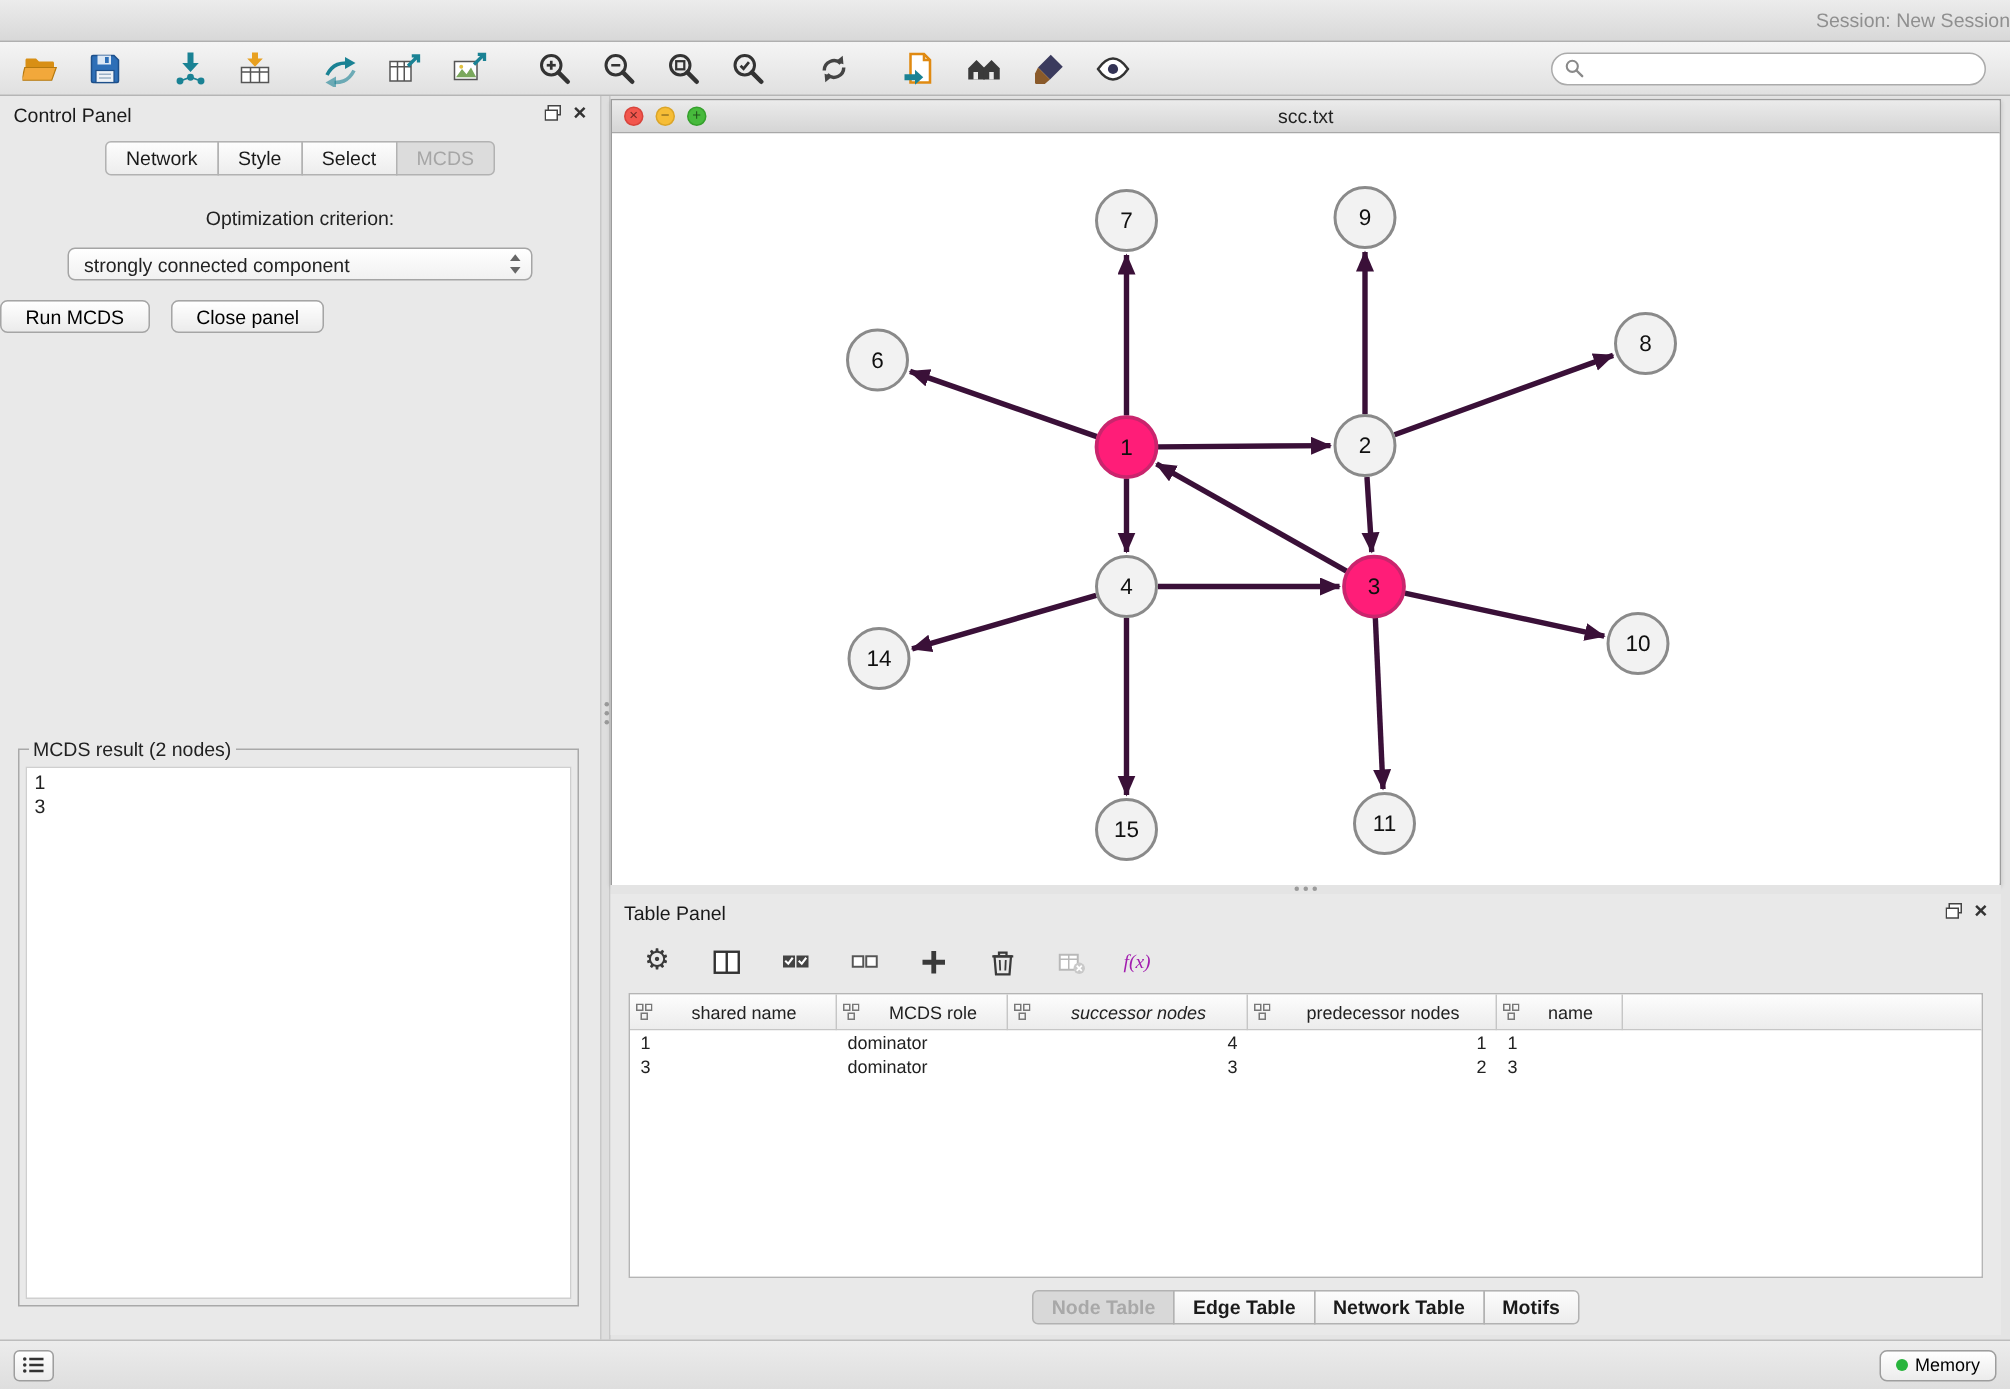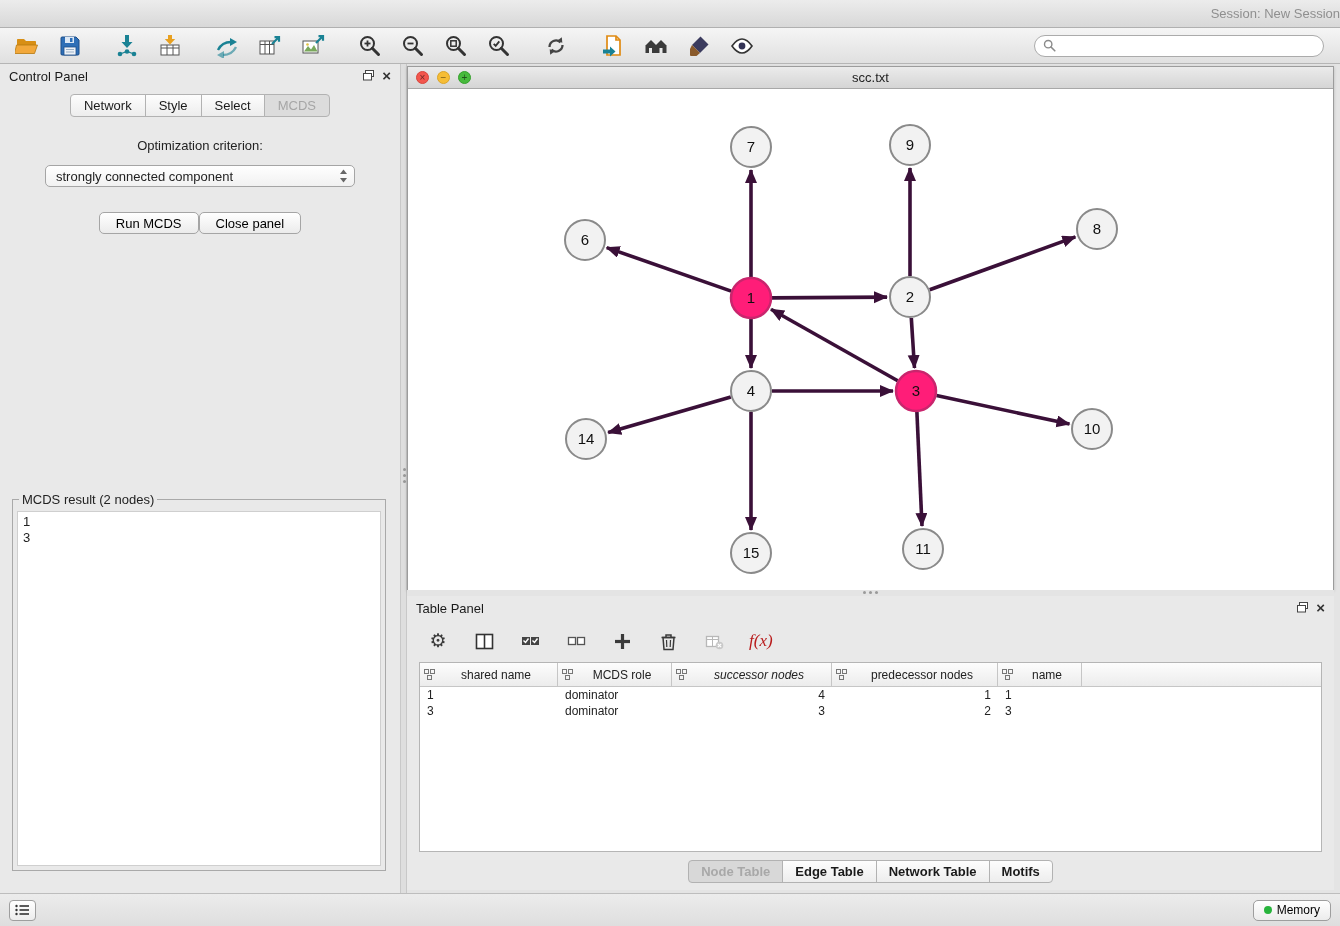--- a/index.html
+++ b/index.html
@@ -38,21 +38,21 @@
   .cp-tab { padding:3px 13px; background:linear-gradient(#fdfdfd,#ededed);
     border:1px solid #b2b2b2; margin-left:-1px; font-size:13px; color:#1a1a1a; }
   .cp-tab:first-child { border-radius:4px 0 0 4px; margin-left:0; }
   .cp-tab:last-child { border-radius:0 4px 4px 0; }
   .cp-tab.active { background:#dcdcdc; color:#a6a6a6; }
   .opt-label { margin-top:21px; text-align:center; }
   .select { width:310px; height:22px; margin:12px auto 0; background:linear-gradient(#ffffff,#f1f1f1);
     border:1px solid #a5a5a5; border-radius:5px; display:flex; align-items:center;
     padding:0 6px 0 10px; }
   .select span:first-child { flex:1; }
-  .cp-buttons { display:flex; justify-content:center; margin-top:25px; }
+  .cp-buttons { display:flex; justify-content:flex-start; gap:14px; margin-top:13px; }
   .cp-buttons button { height:22px; padding:0 16px; background:linear-gradient(#ffffff,#ebebeb);
     border:1px solid #a5a5a5; border-radius:5px; font-size:13px; font-family:inherit; }
   .result-group { position:absolute; left:12px; right:14px; top:428px; bottom:22px;
     border:1px solid #a9a9a9; padding:4px; }
   .result-group legend { font-size:13px; padding:0 3px; margin-left:2px; }
   .result-list { width:100%; height:100%; background:#fff; border:1px solid #cfcfcf;
     padding:2px 5px; overflow:auto; }
   .result-item { line-height:16px; font-size:13px; }
 
   
@@ -83,21 +83,21 @@
   .node.selected { fill:var(--sel-fill,#ff1d78); stroke:var(--sel-stroke,#c9256d); stroke-width:2.5px; }
   .node-label { font-family:"Liberation Sans",sans-serif; font-size:15px; text-anchor:middle; fill:#101010; }
 
   
   .table-panel { position:absolute; left:407px; top:596px; width:927px; height:294px;
     background:#e9e9e9; display:flex; flex-direction:column; }
   .tp-toolbar { height:42px; display:flex; align-items:center; gap:24px; padding:0 20px; }
   .tp-icon { display:flex; align-items:center; justify-content:center; width:22px; height:22px; }
   .tp-icon svg { width:19px; height:19px; }
   .glyph-gear { font-size:19px; color:#3a3a3a; line-height:20px; }
-  .fx { font-family:"Liberation Serif", serif; font-style:italic; font-size:17px; color:#b91c1c; }
+  .fx { font-family:"Liberation Serif", serif; font-style:italic; font-size:13px; color:#a21caf; }
   .table-wrap { flex:1; margin:0 12px; background:#fff; border:1px solid #b5b5b5;
     display:flex; flex-direction:column; overflow:hidden; }
   .table-header-row { display:flex; height:24px; flex:none; }
   .th { display:flex; align-items:center; gap:4px; padding:0 4px; font-size:12px;
     background:linear-gradient(#fdfdfd,#ececec); border-right:1px solid #c6c6c6;
     border-bottom:1px solid #c6c6c6; }
   .th span { flex:1; text-align:center; }
   .th.filler { flex:1; border-right:none; }
   .table-body { flex:1; background:#fff; }
   .tr { display:flex; height:16px; }

